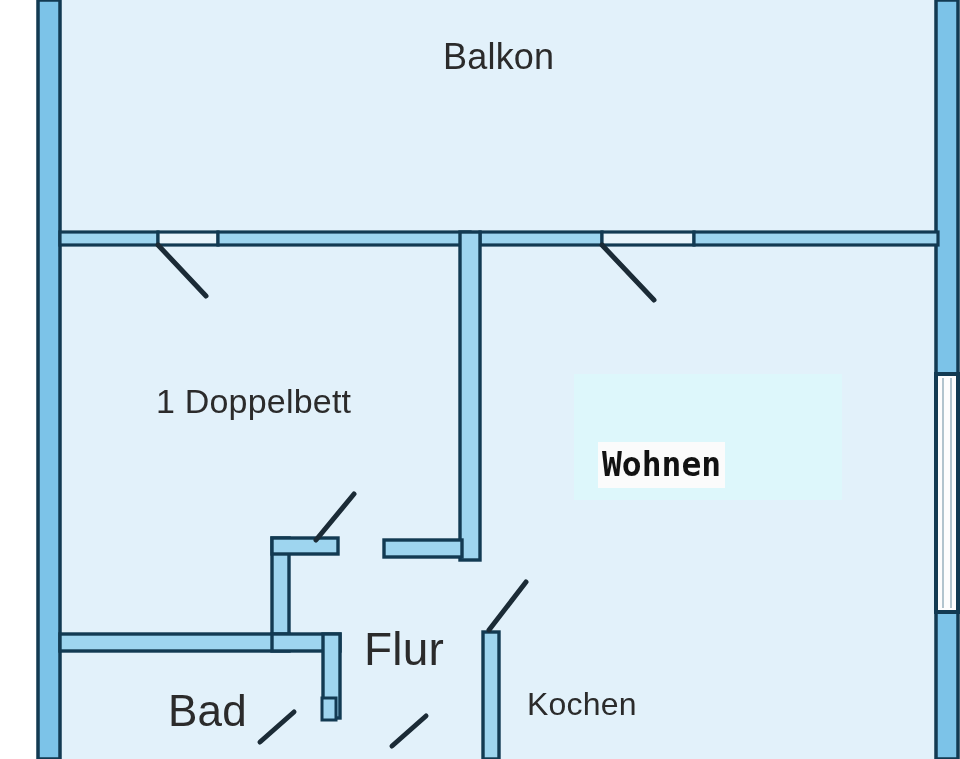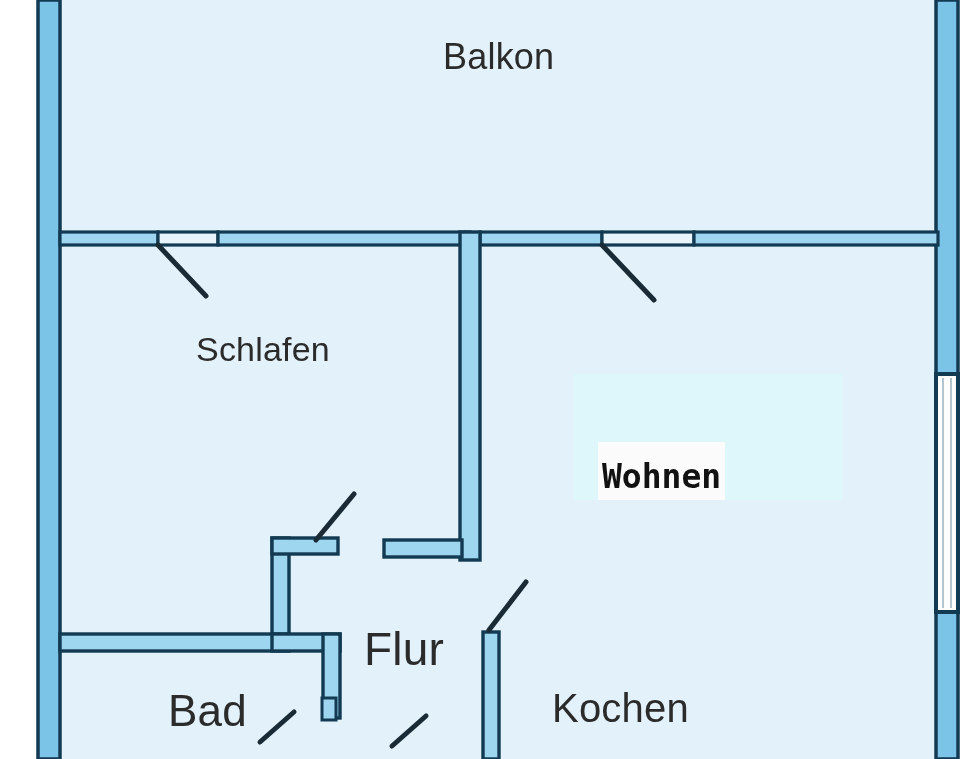--- a/index.html
+++ b/index.html
@@ -32,31 +32,31 @@
     color: #2b2b2b;
     white-space: nowrap;
     letter-spacing: 0.2px;
     font-weight: 400;
   }
   .label-balkon   { left: 415px; top: 36px;  font-size: 36px; }
   .label-schlafen { left: 168px; top: 330px; font-size: 34px; }
   .label-doppel   { left: 128px; top: 382px; font-size: 34px; }
   .label-flur     { left: 336px; top: 622px; font-size: 46px; }
   .label-bad      { left: 140px; top: 686px; font-size: 44px; }
-  .label-kochen   { left: 524px; top: 686px; font-size: 40px; }
+  .label-kochen   { left: 499px; top: 686px; font-size: 32px; }
   .label-wohnen {
     position: absolute;
     left: 570px;
     top: 442px;
     font-family: "DejaVu Sans Mono", "Liberation Mono", monospace;
     font-size: 33px;
     font-weight: 700;
     color: #121212;
     background: #fbfbfb;
-    padding: 15px 4px 4px 4px;
+    padding: 3px 4px 4px 4px;
     white-space: nowrap;
     letter-spacing: 0px;
   }
 </style>
 </head>
 <body>
 
 <div id="plan-root">
 
   <svg id="plan-svg" viewBox="0 0 960 759" xmlns="http://www.w3.org/2000/svg">
@@ -122,22 +122,22 @@
     </g>
 
     <g>
       <rect x="294" y="698" width="14" height="22" fill="#9ed5ef" stroke="#123a52" stroke-width="3"></rect>
     </g>
 
   </svg>
 
   <div class="room-label label-balkon">Balkon</div>
 
-  <div class="room-label label-schlafen">Schlafen</div>
 
+  <div class="room-label label-doppel">1 Doppelbett</div>
 
   <div class="label-wohnen">Wohnen</div>
 
   <div class="room-label label-flur">Flur</div>
 
   <div class="room-label label-bad">Bad</div>
 
   <div class="room-label label-kochen">Kochen</div>
 
 </div>

